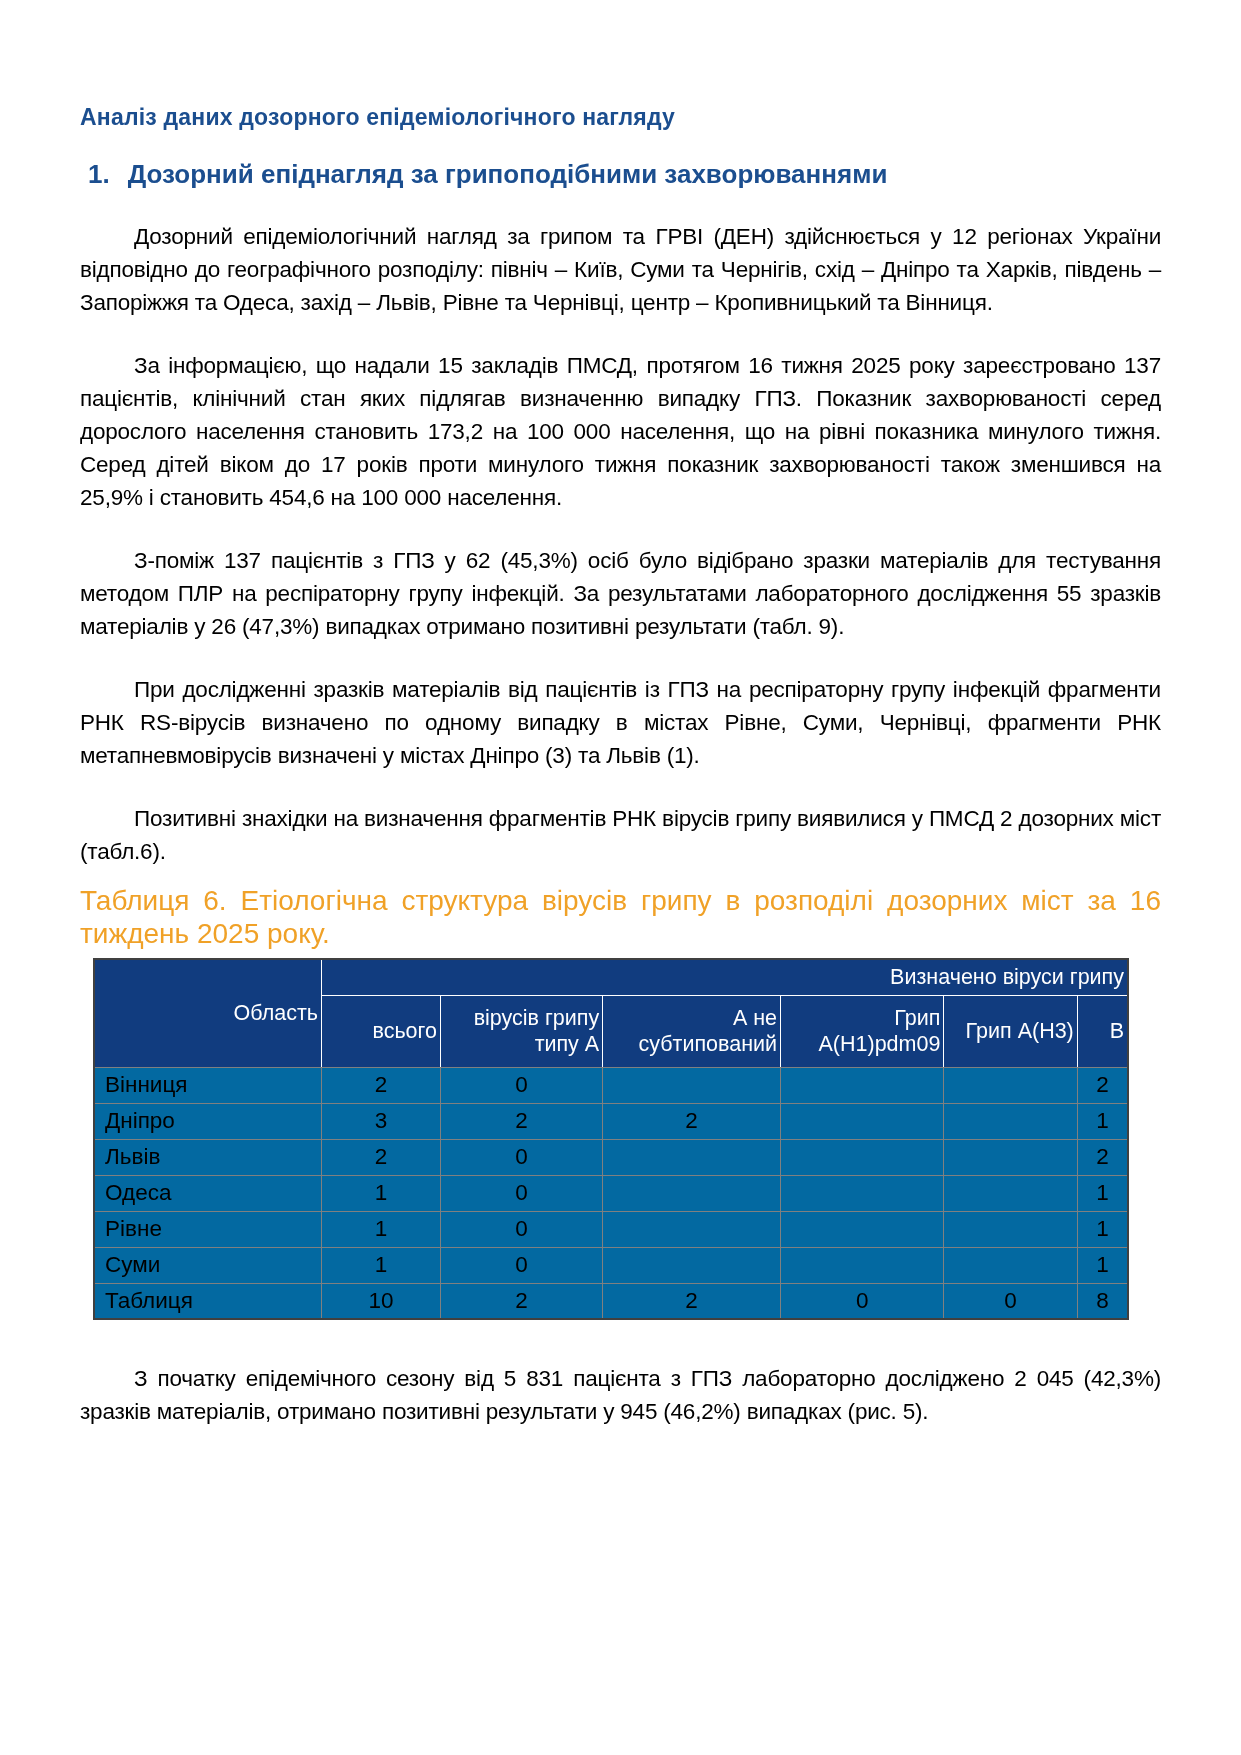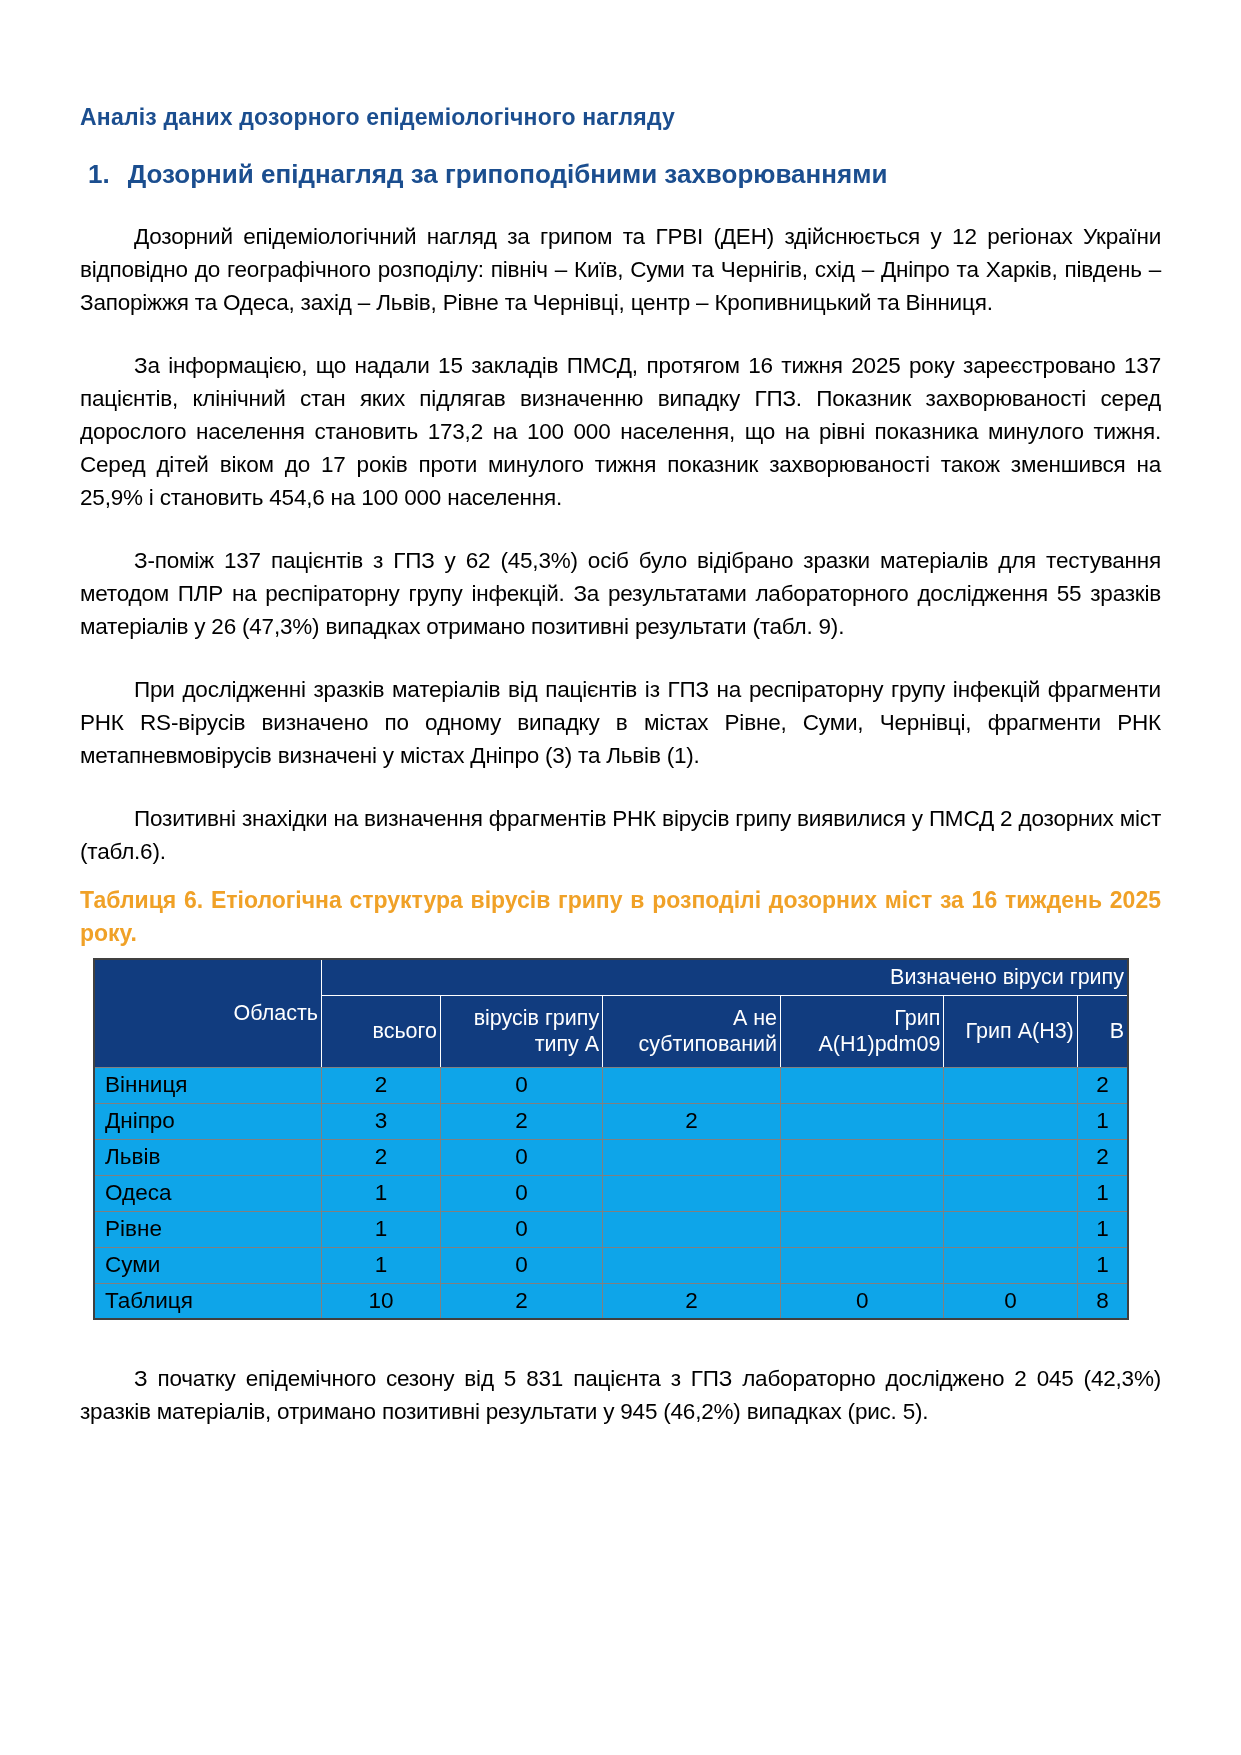--- a/index.html
+++ b/index.html
@@ -39,22 +39,22 @@
   p.body {
     font-size: 22.5px;
     line-height: 33px;
     text-align: justify;
     text-indent: 54px;
     letter-spacing: -0.2px;
     margin-top: 30px;
   }
   p.caption {
     color: var(--caption-orange);
-    font-size: 23px;
-    font-weight: 700;
+    font-size: 28px;
+    font-weight: 400;
     line-height: 33px;
     text-align: justify;
     margin: 16px 0 8px 0;
   }
   table.flu {
     width: 1036px;
     margin-left: 13px;
     border-collapse: collapse;
     table-layout: fixed;
     border: 2px solid var(--outer-border);
@@ -72,21 +72,21 @@
   }
   table.flu th.group-h { height: 36px; }
   table.flu th.region-h { border-bottom-color: var(--grid-gray); padding-left: 47px; }
   table.flu th.col-h { height: 72px; border-bottom-color: var(--grid-gray); }
   table.flu td {
     border: 1px solid var(--grid-gray);
     font-size: 22.5px;
     height: 36px;
     padding: 2px 6px;
     vertical-align: middle;
-    background: #0ea5e9;
+    background: #0369a1;
   }
   table.flu td.region { text-align: left; padding-left: 10px; }
   table.flu td.num { text-align: center; }
   p.closing { margin-top: 42px; }
 </style>
 </head>
 <body>
 
 <div class="page">
 

